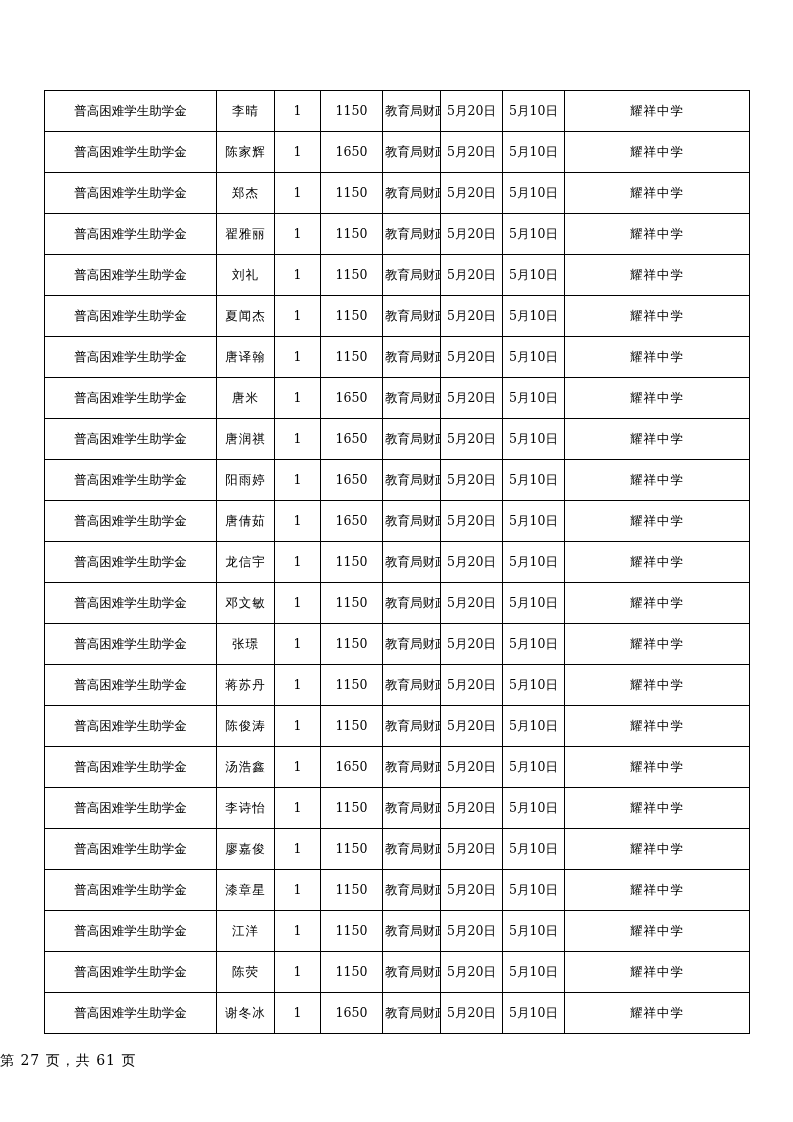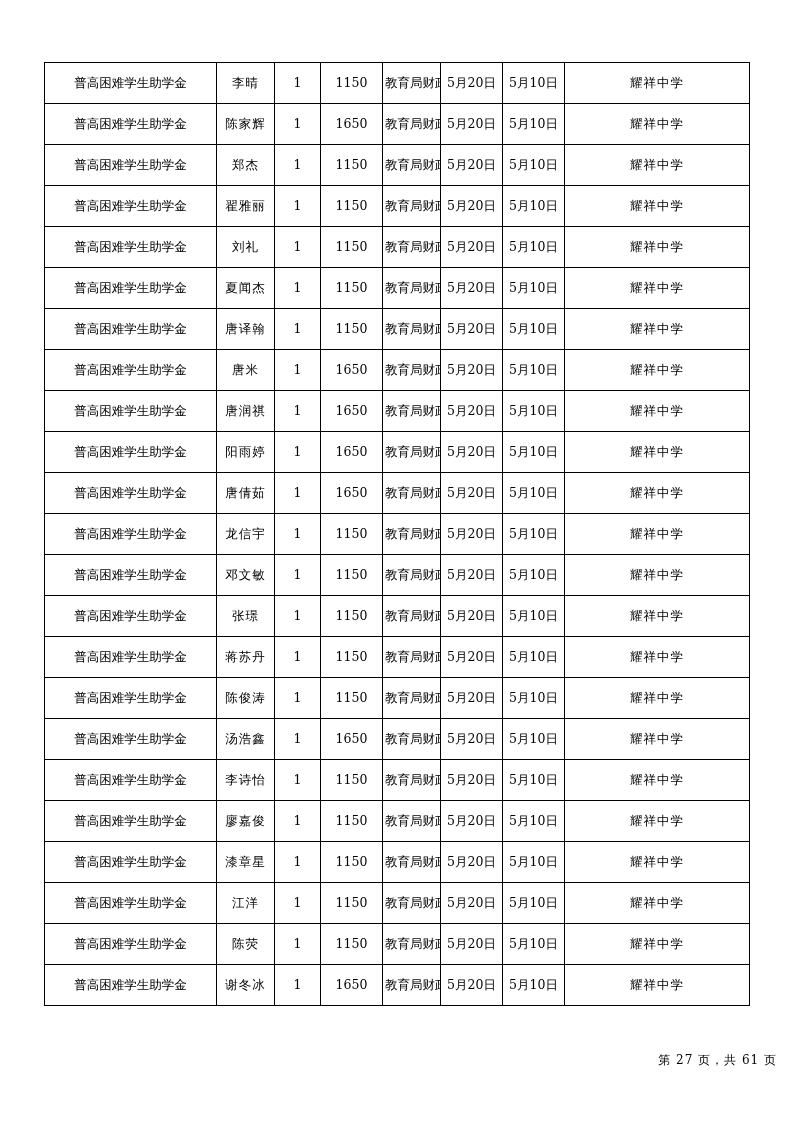--- a/index.html
+++ b/index.html
@@ -11,21 +11,21 @@
     width: 793px;
     height: 1122px;
     font-family: "DejaVu Serif", "Liberation Serif", serif;
     color: #000000;
     position: relative;
   }
   .page {
     width: 793px;
     height: 1122px;
     box-sizing: border-box;
-    padding: 62px 44px 0 44px;
+    padding: 90px 44px 0 44px;
     position: relative;
   }
   table.grant-table {
     border-collapse: collapse;
     width: 705px;
     table-layout: fixed;
     margin: 0;
   }
   table.grant-table td {
     border: 1px solid #000000;
@@ -67,22 +67,22 @@
   }
   td.name {
     letter-spacing: 1px;
     margin-top: 44px;
   }
   .footer {
     position: absolute;
     left: 0;
     right: 16px;
     top: 1052px;
-    text-align: right;
-    font-size: 12px;
+    text-align: left;
+    font-size: 14px;
     font-family: "DejaVu Serif", "Liberation Serif", serif;
     letter-spacing: 1px;
   }
 </style>
 </head>
 <body>
 
 <div class="page">
   <table class="grant-table">
     <colgroup>

